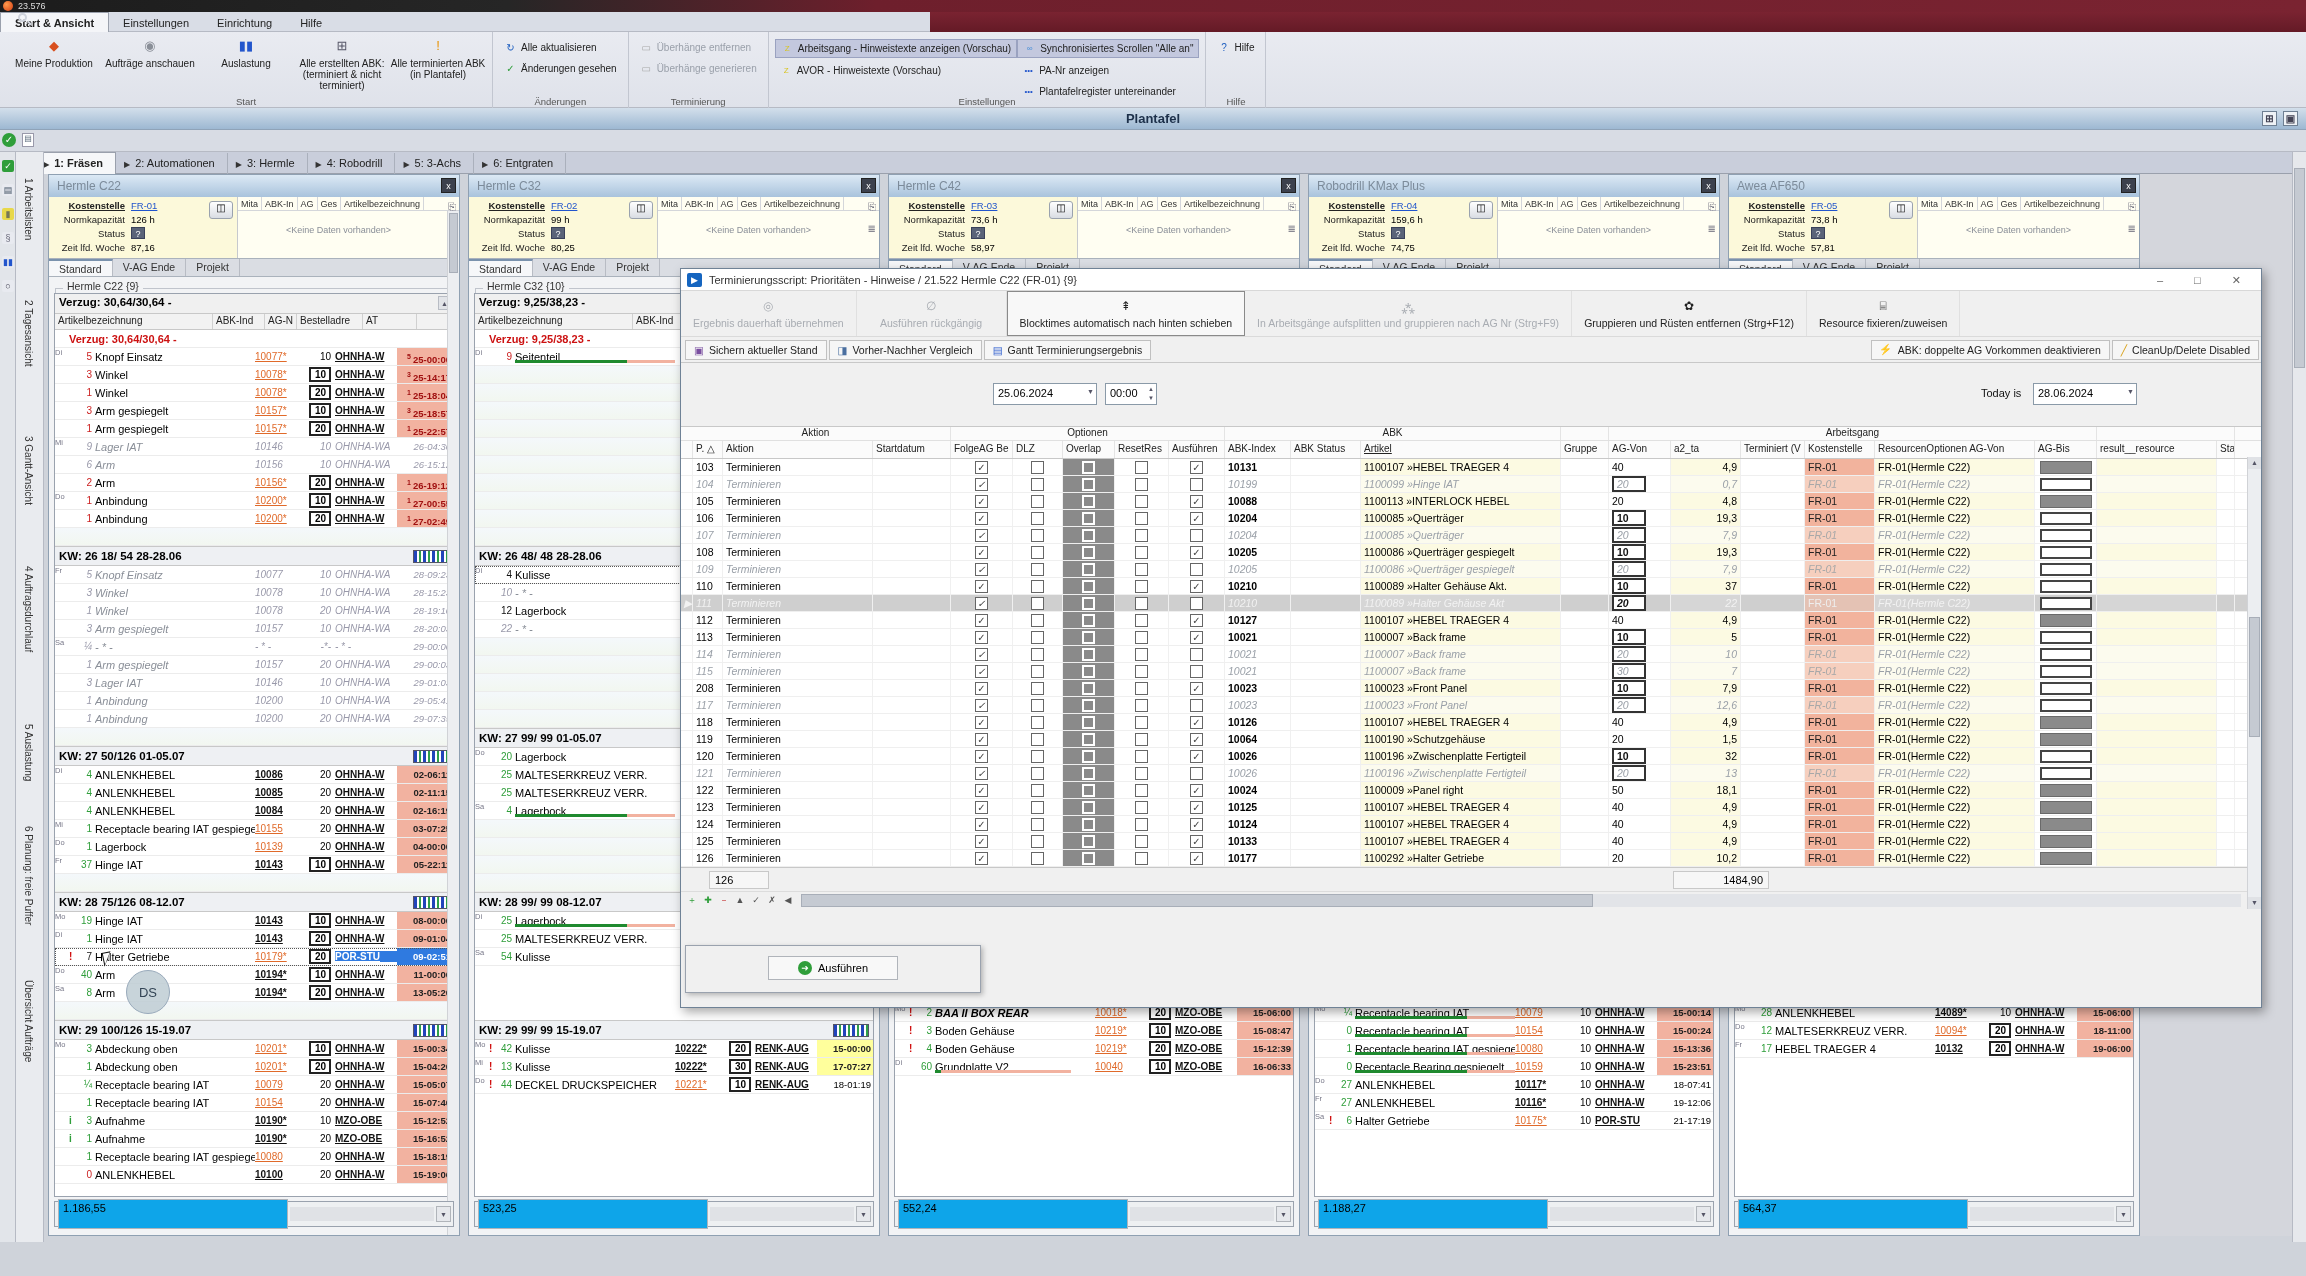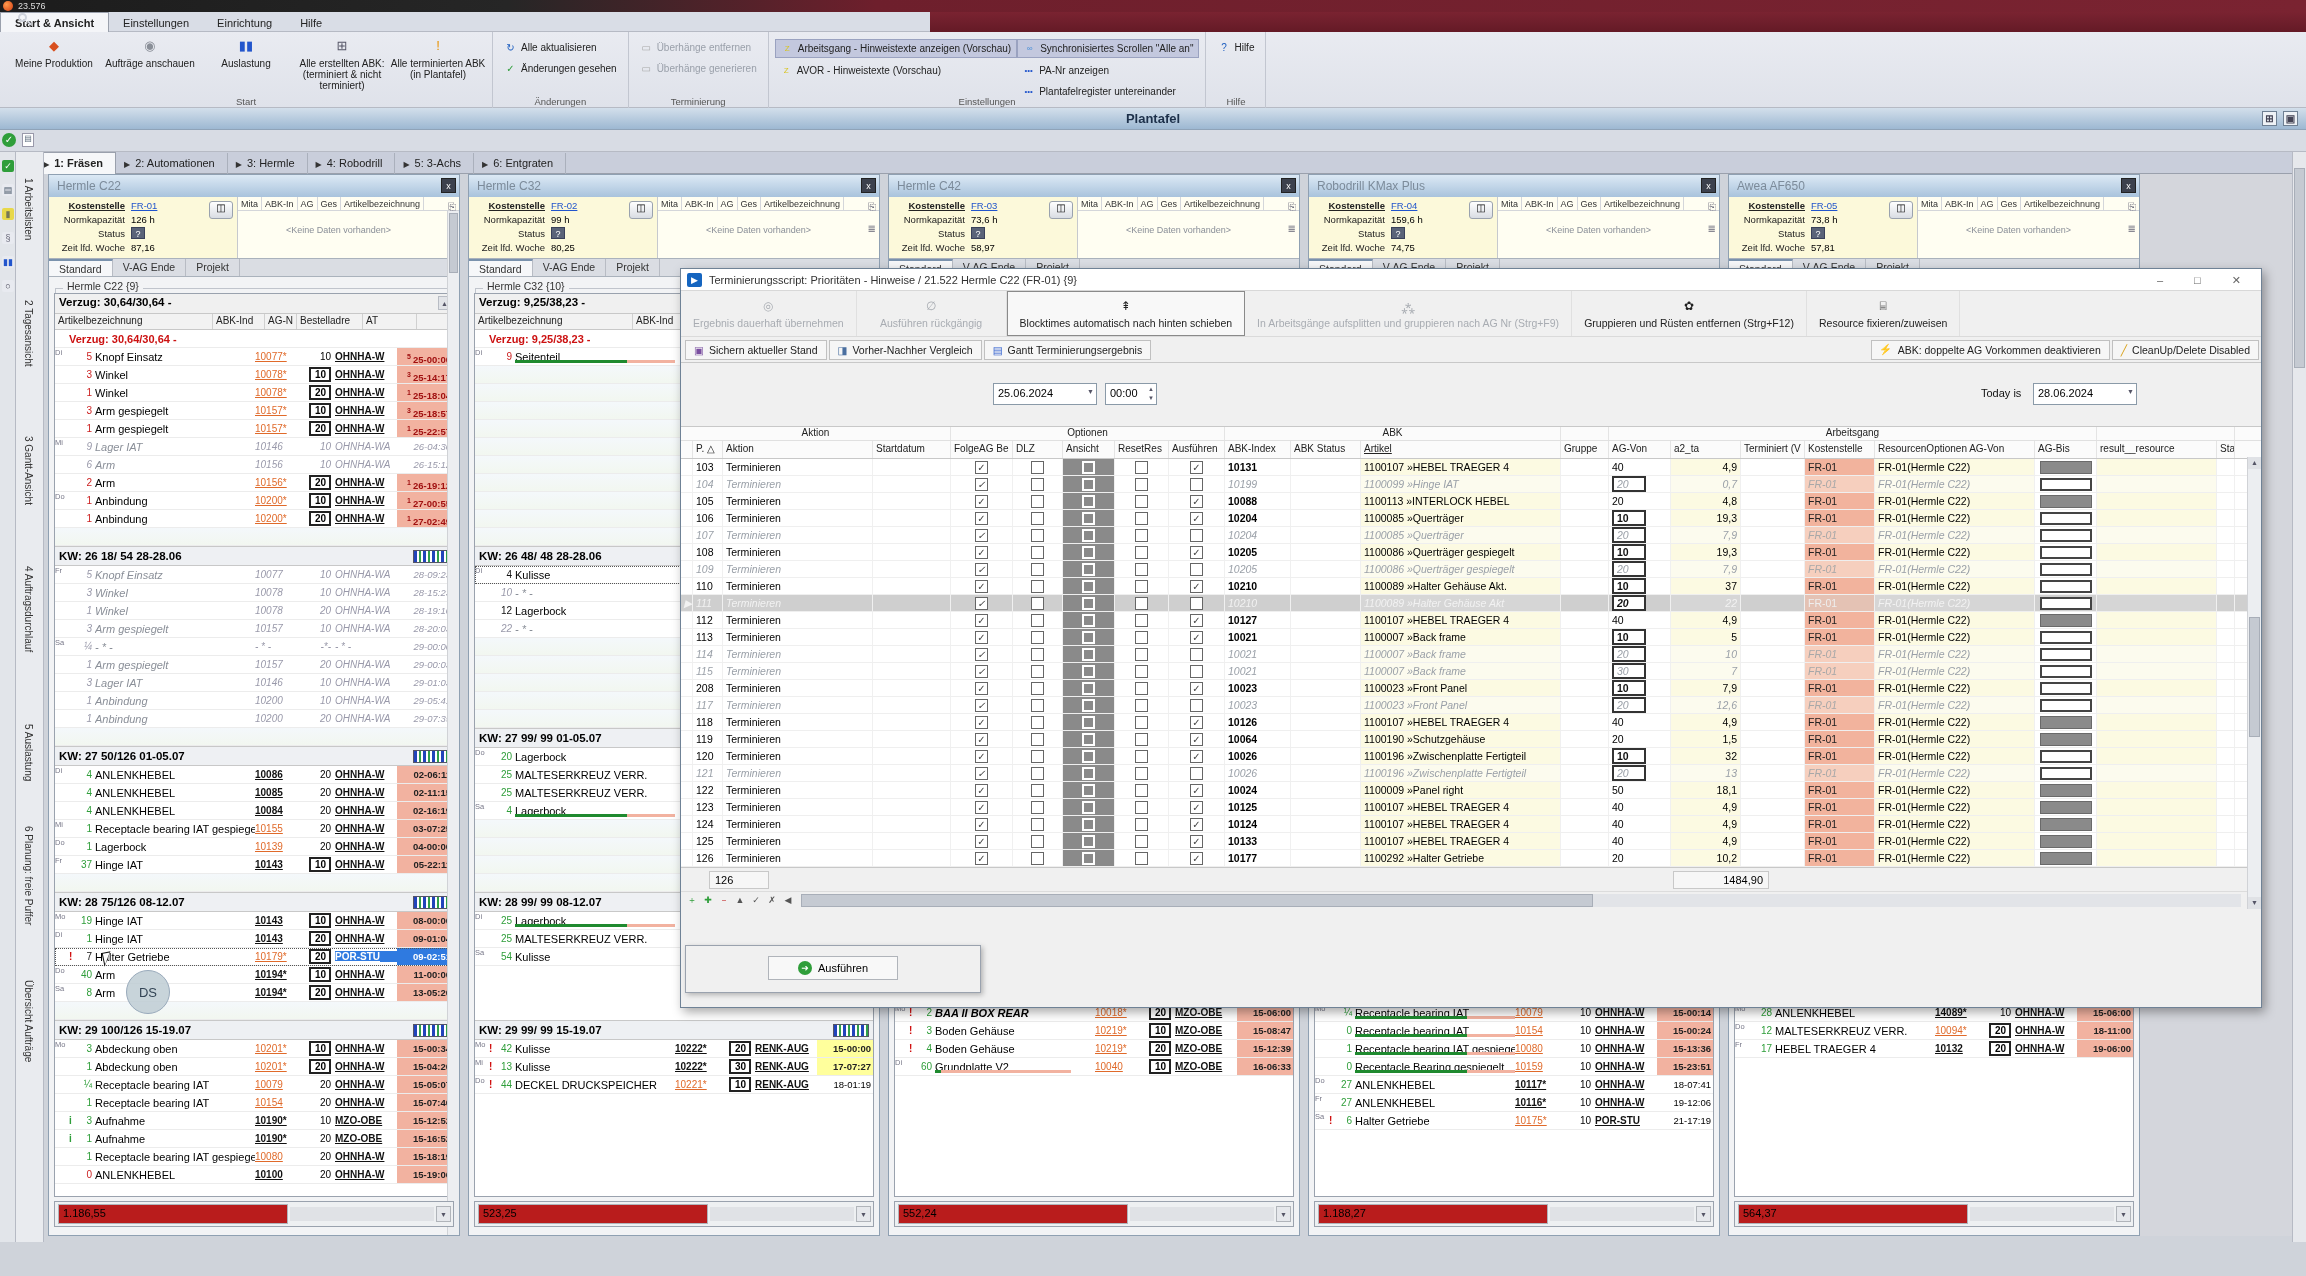--- a/index.html
+++ b/index.html
@@ -90,21 +90,21 @@
   .tm.ver { background:#f2b2a0; color:#a01010; font-weight:bold; }
   .tm.slm { background:#f2b2a0; color:#222; font-weight:bold; }
   .tm.yel { background:#ffff9c; color:#222; font-weight:bold; }
   .tm.blue { background:#2f7ae0; color:#fff; font-weight:bold; }
   .tm.it { color:#99a; font-style:italic; }
   .tm sup { font-size:7px; margin-right:2px; }
   .kwrow { height:20px; background:#eef0f3; border-top:1px solid #c8c8c8; border-bottom:1px solid #c8c8c8; font-weight:bold; font-size:11.5px; padding:3px 4px; position:relative; }
   .kwrow .loadic { position:absolute; right:4px; top:3px; width:36px; height:13px; border:1px solid #556; background:repeating-linear-gradient(90deg,#2244bb 0 3px,#fff 3px 5px,#2fa04a 5px 7px,#fff 7px 9px); }
   .blankrow { height:18px; background:linear-gradient(180deg,#f4f8fb,#f2f7f0); border-bottom:1px solid #ececec; }
   .ptotal { position:absolute; left:5px; bottom:8px; right:5px; height:26px; background:#eef0f2; border:1px solid #9aa2ae; display:flex; align-items:center; }
-  .ptotal .tbox { width:230px; height:20px; margin-left:3px; background:#b91c1c; border:1px solid #b0b4ba; font-size:11px; padding:2px 4px; }
+  .ptotal .tbox { width:230px; height:30px; margin-left:3px; background:#0ea5e9; border:1px solid #b0b4ba; font-size:11px; padding:2px 4px; }
   .ptotal .track { flex:1; height:14px; background:#e0e2e6; margin:0 2px; }
   .ptotal .dn { width:15px; height:16px; background:#e6e8ec; border:1px solid #b0b4ba; font-size:7px; text-align:center; line-height:15px; color:#556; margin-right:2px; }
   .vscroll { position:absolute; right:0; top:36px; bottom:0; width:12px; background:#eceef1; border-left:1px solid #d0d2d6; }
   .vscroll .th { position:absolute; left:1px; right:1px; top:2px; height:60px; background:#c5cad2; border:1px solid #a8aeb8; }
 
   
   #dialog { left:680px; top:268px; width:1582px; height:740px; background:#f0f0f0; border:1px solid #6f8296; box-shadow:3px 4px 10px rgba(0,0,0,.35); z-index:50; }
   #dlgtitle { height:22px; background:#fff; border-bottom:1px solid #d8d8d8; font-size:11px; color:#333; line-height:22px; padding-left:28px; position:relative; }
   #dlgtitle .dic { position:absolute; left:6px; top:4px; width:15px; height:14px; background:#1565c0; color:#fff; font-size:9px; text-align:center; line-height:14px; border-radius:2px; }
   #dlgtitle .wbtns { position:absolute; right:6px; top:0; color:#666; font-size:11px; letter-spacing:14px; }
@@ -1346,21 +1346,21 @@
         <span style="width: 488px;">Arbeitsgang</span>
         <span style="width: 138px;"></span>
       </div>
       <div class="ch">
         <span style="width: 12px;"></span>
         <span style="width: 30px;">P. △</span>
         <span style="width: 150px;">Aktion</span>
         <span style="width: 78px;">Startdatum</span>
         <span style="width: 62px;">FolgeAG Be</span>
         <span style="width: 50px;">DLZ</span>
-        <span style="width: 52px;">Ansicht</span>
+        <span style="width: 52px;">Overlap</span>
         <span style="width: 54px;">ResetRes</span>
         <span style="width: 56px;">Ausführen</span>
         <span style="width: 66px;">ABK-Index</span>
         <span style="width: 70px;">ABK Status</span>
         <span style="width: 200px; text-decoration: underline;">Artikel</span>
         <span style="width: 48px;">Gruppe</span>
         <span style="width: 62px;">AG-Von</span>
         <span style="width: 70px;">a2_ta</span>
         <span style="width: 64px;">Terminiert (V</span>
         <span style="width: 70px;">Kostenstelle</span>

